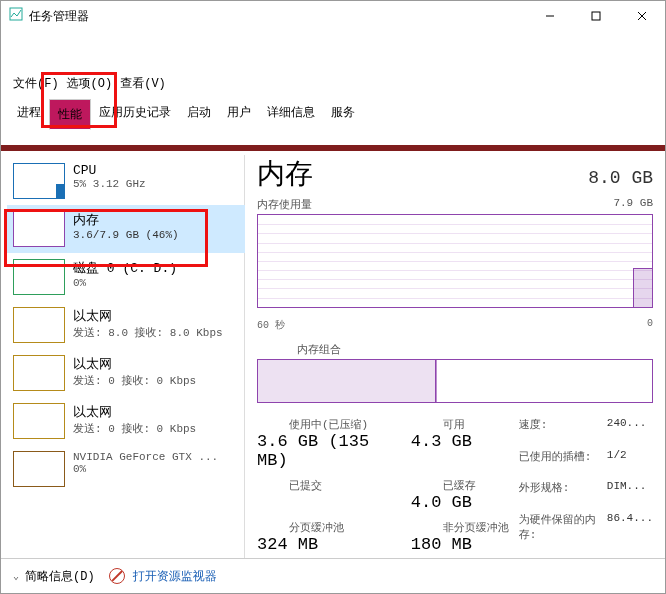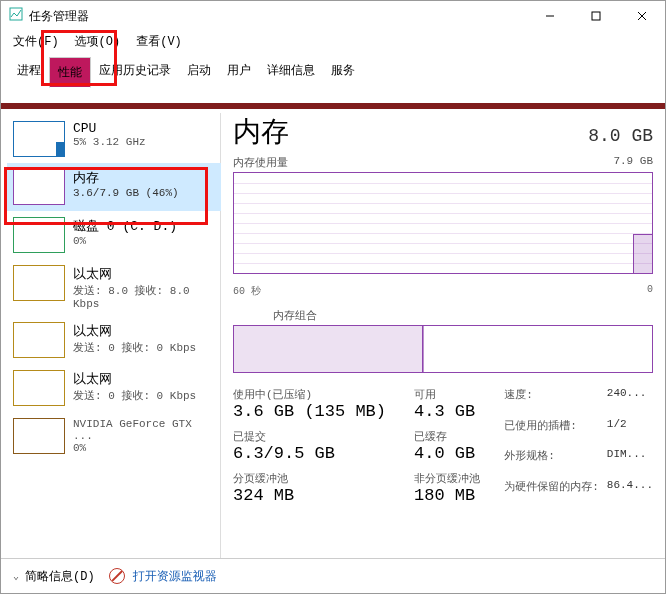--- a/index.html
+++ b/index.html
@@ -2,28 +2,28 @@
 <html><head>
 <meta charset="utf-8">
 <style>
   html, body { margin:0; padding:0; font-family: "Microsoft YaHei", "Segoe UI", sans-serif; font-size:12px; color:#000; background:#fff; }
   .window { width:666px; height:594px; border:1px solid #999; box-sizing:border-box; position:relative; display:flex; flex-direction:column; overflow:hidden;font-family:Liberation Mono, monospace; }
   .titlebar { height:30px; display:flex; align-items:center; padding:0 0 0 8px; }
   .titlebar .icon { margin-right:6px; color:#2a7; }
   .titlebar .title { flex:1; font-size:12px; }
   .winbtns { display:flex; }
   .winbtn { width:46px; height:30px; display:flex; align-items:center; justify-content:center; }
-  .menubar { display:flex; padding:0 8px 4px 8px; gap:8px; font-size:12px; }
+  .menubar { display:flex; padding:0 8px 4px 8px; font-size:12px;margin-top:42px; }
   .menuitem { padding:2px 4px; }
   .tabsbar { display:flex; border-bottom:6px solid #7f1d1d; padding:0 0 16px 8px; position:relative; }
   .tab { padding:6px 8px; font-size:12px; position:relative; }
   .tab.active { border:1px solid #ccc; border-bottom:1px solid #fff; top:1px; background:#be185d; }
   .redbox1 { position:absolute; border:3px solid #e11; pointer-events:none; }
   .body { flex:1; display:flex; overflow:hidden; }
-  .sidebar { width:220px; border-right:0; box-sizing:border-box; padding:6px 0 0 6px; overflow-y:auto; position:relative; }
+  .sidebar { width:244px; border-right:0; box-sizing:border-box; padding:6px 0 0 6px; overflow-y:auto; position:relative; }
   .side-sep { position:absolute; right:0; top:4px; bottom:0; width:1px; background:#ddd; }
   .side-item { display:flex; padding:6px 6px; gap:8px; align-items:flex-start; }
   .side-item.selected { background:#cfeaff; }
   .thumb { width:52px; height:36px; border:1px solid #1a6fb5; box-sizing:border-box; position:relative; background:#fff; flex:none; }
   .thumb.mem { border-color:#8e44ad; }
   .thumb.disk { border-color:#2e9e5b; }
   .thumb.net { border-color:#b58b1a; }
   .thumb.gpu { border-color:#8a5a1a; }
   .thumb .spark { position:absolute; bottom:0; right:0; width:8px; height:14px; background:#1a6fb5; }
   .side-text .t1 { font-size:13px; }
@@ -37,21 +37,21 @@
   .graph1 { height:100px; border:1px solid #8e44ad; margin-top:2px; position:relative; background:#fff; }
   .gridline { position:absolute; left:0; right:0; border-top:1px solid #eee1f3; }
   .mem-fill { position:absolute; right:0; bottom:0; width:18px; height:38px; background:rgba(142,68,173,0.22); border-left:1px solid #8e44ad; border-top:1px solid #8e44ad; }
   .axis1 { display:flex; justify-content:space-between; font-size:10px; color:#666; margin-top:10px; }
   .sub2 { font-size:11px; color:#555; margin-top:10px;margin-left:40px; }
   .graph2 { height:46px; border:1px solid #8e44ad; margin-top:2px; position:relative; background:#fff; }
   .g2a { position:absolute; left:0; top:0; bottom:0; width:45%; border-right:1px solid #8e44ad; background:rgba(142,68,173,0.16); }
   .g2b { position:absolute; left:45%; top:0; bottom:0; width:2px; background:rgba(142,68,173,0.6); }
   .stats { display:flex; margin-top:14px; gap:10px; }
   .stats-left { display:grid; grid-template-columns:auto auto; column-gap:28px; row-gap:8px; }
-  .stat .lab { font-size:11px; color:#555; display:flex; gap:20px; }
+  .stat .lab { font-size:11px; color:#555; display:flex; gap:20px;margin-left:32px; }
   .stat .val { font-size:17px; }
   .stats-right { margin-left:auto; font-size:11px; color:#333; display:grid; grid-template-columns:auto auto; column-gap:8px; row-gap:4px; }
   .stats-right .rlab { color:#555; }
   .footer { border-top:1px solid #ccc; height:34px; display:flex; align-items:center; padding:0 12px; gap:4px; font-size:12px; }
   .footer .chev { font-size:10px; color:#555; margin-right:2px; }
   .footer .linklike { color:#1a5fb5; }
   .noicon { width:14px; height:14px; border:1.5px solid #c0392b; border-radius:50%; display:inline-flex; align-items:center; justify-content:center; position:relative; margin:0 4px 0 10px; }
   .noicon::after { content:""; position:absolute; width:14px; height:1.5px; background:#c0392b; transform:rotate(-45deg); }
   .redbox2 { position:absolute; border:3px solid #e11; pointer-events:none; z-index:5; }
 </style>
@@ -213,21 +213,20 @@
           <div class="stat">
             <div class="lab">
                 <span>可用</span>
               </div>
             <div class="val">4.3 GB</div>
           </div>
           <div class="stat">
             <div class="lab">
                 <span>已提交</span>
               </div>
-            <div class="val">6.3/9.5 GB</div>
           </div>
           <div class="stat">
             <div class="lab">
                 <span>已缓存</span>
               </div>
             <div class="val">4.0 GB</div>
           </div>
           <div class="stat">
             <div class="lab">
                 <span>分页缓冲池</span>

